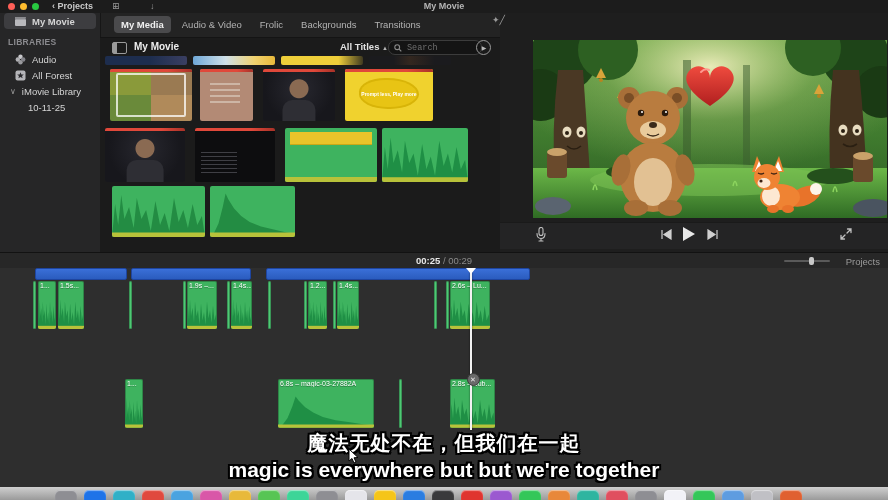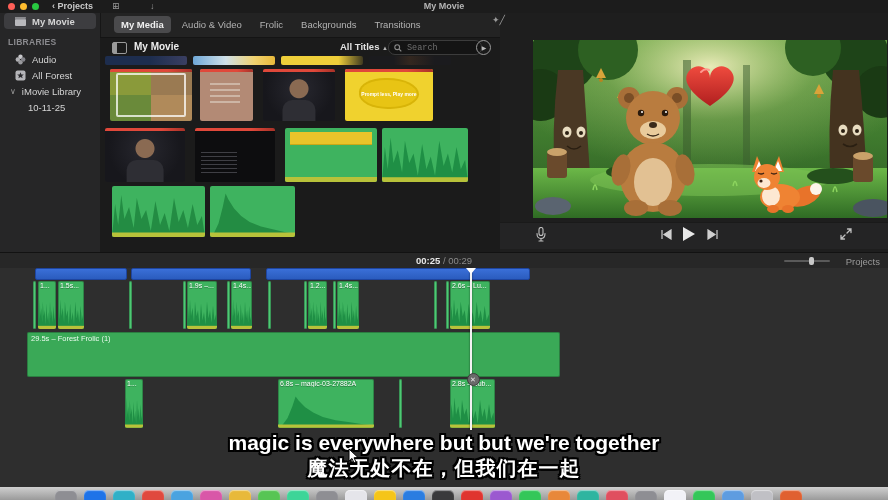--- a/index.html
+++ b/index.html
@@ -506,23 +506,20 @@
     </div>
     <div class="clip thin" style="left: 434px; top: 13px; width: 3px; height: 48px;"></div>
     <div class="clip thin" style="left: 446px; top: 13px; width: 3px; height: 48px;"></div>
     <div class="clip" style="left: 450px; top: 13px; width: 40px; height: 48px;">
       <span class="lbl">2.6s – Lu...</span>
       <svg class="gwave" viewBox="0 0 60 34" preserveAspectRatio="none">
         <polygon points="0,34 2,12 4,26 6,6 8,22 11,14 14,28 16,8 19,22 22,16 25,30 28,10 31,26 34,18 37,30 40,8 43,24 46,16 49,28 52,12 55,26 58,20 60,34" fill="#1f8f45"></polygon>
         <rect x="0" y="31" width="60" height="3" fill="#b8c23a"></rect>
       </svg>
     </div>
-    <div id="music-clip" style="left: 27px; top: 64px; width: 533px; height: 45px;">
-      <span class="lbl">29.5s – Forest Frolic (1)</span>
-    </div>
     <div class="clip" style="left: 125px; top: 111px; width: 18px; height: 49px;">
       <span class="lbl">1...</span>
       <svg class="gwave" viewBox="0 0 60 34" preserveAspectRatio="none">
         <polygon points="0,34 2,12 4,26 6,6 8,22 11,14 14,28 16,8 19,22 22,16 25,30 28,10 31,26 34,18 37,30 40,8 43,24 46,16 49,28 52,12 55,26 58,20 60,34" fill="#1f8f45"></polygon>
         <rect x="0" y="31" width="60" height="3" fill="#b8c23a"></rect>
       </svg>
     </div>
     <div class="clip" style="left: 278px; top: 111px; width: 96px; height: 49px;">
       <span class="lbl">6.8s – magic-03-27882A</span>
       <svg class="gwave" viewBox="0 0 60 34" preserveAspectRatio="none">
@@ -536,22 +533,22 @@
       <svg class="gwave" viewBox="0 0 60 34" preserveAspectRatio="none">
         <polygon points="0,34 2,12 4,26 6,6 8,22 11,14 14,28 16,8 19,22 22,16 25,30 28,10 31,26 34,18 37,30 40,8 43,24 46,16 49,28 52,12 55,26 58,20 60,34" fill="#1f8f45"></polygon>
         <rect x="0" y="31" width="60" height="3" fill="#b8c23a"></rect>
       </svg>
     </div>
     <div class="xbadge" style="left: 466.5px; top: 105px;">✕</div>
     <div id="playhead" style="left: 470px; top: 0px; height: 162px;"></div>
   </div>
 
 <div class="abs" id="subs">
+  <div class="sub" id="sub-zh">魔法无处不在，但我们在一起</div>
   <div class="sub" id="sub-en">magic is everywhere but but we're together</div>
-  <div class="sub" id="sub-zh">魔法无处不在，但我们在一起</div>
 </div>
 
 <div class="abs" id="cursor">
   <svg width="11" height="16" viewBox="0 0 11 16">
       <path d="M1 1 L1 13 L4 10.5 L6 15 L8 14 L6 9.8 L10 9.5 Z" fill="#fff" stroke="#000" stroke-width="1"></path>
     </svg>
 </div>
 
 <div class="abs" id="dock">
   <div id="dock-icons">

